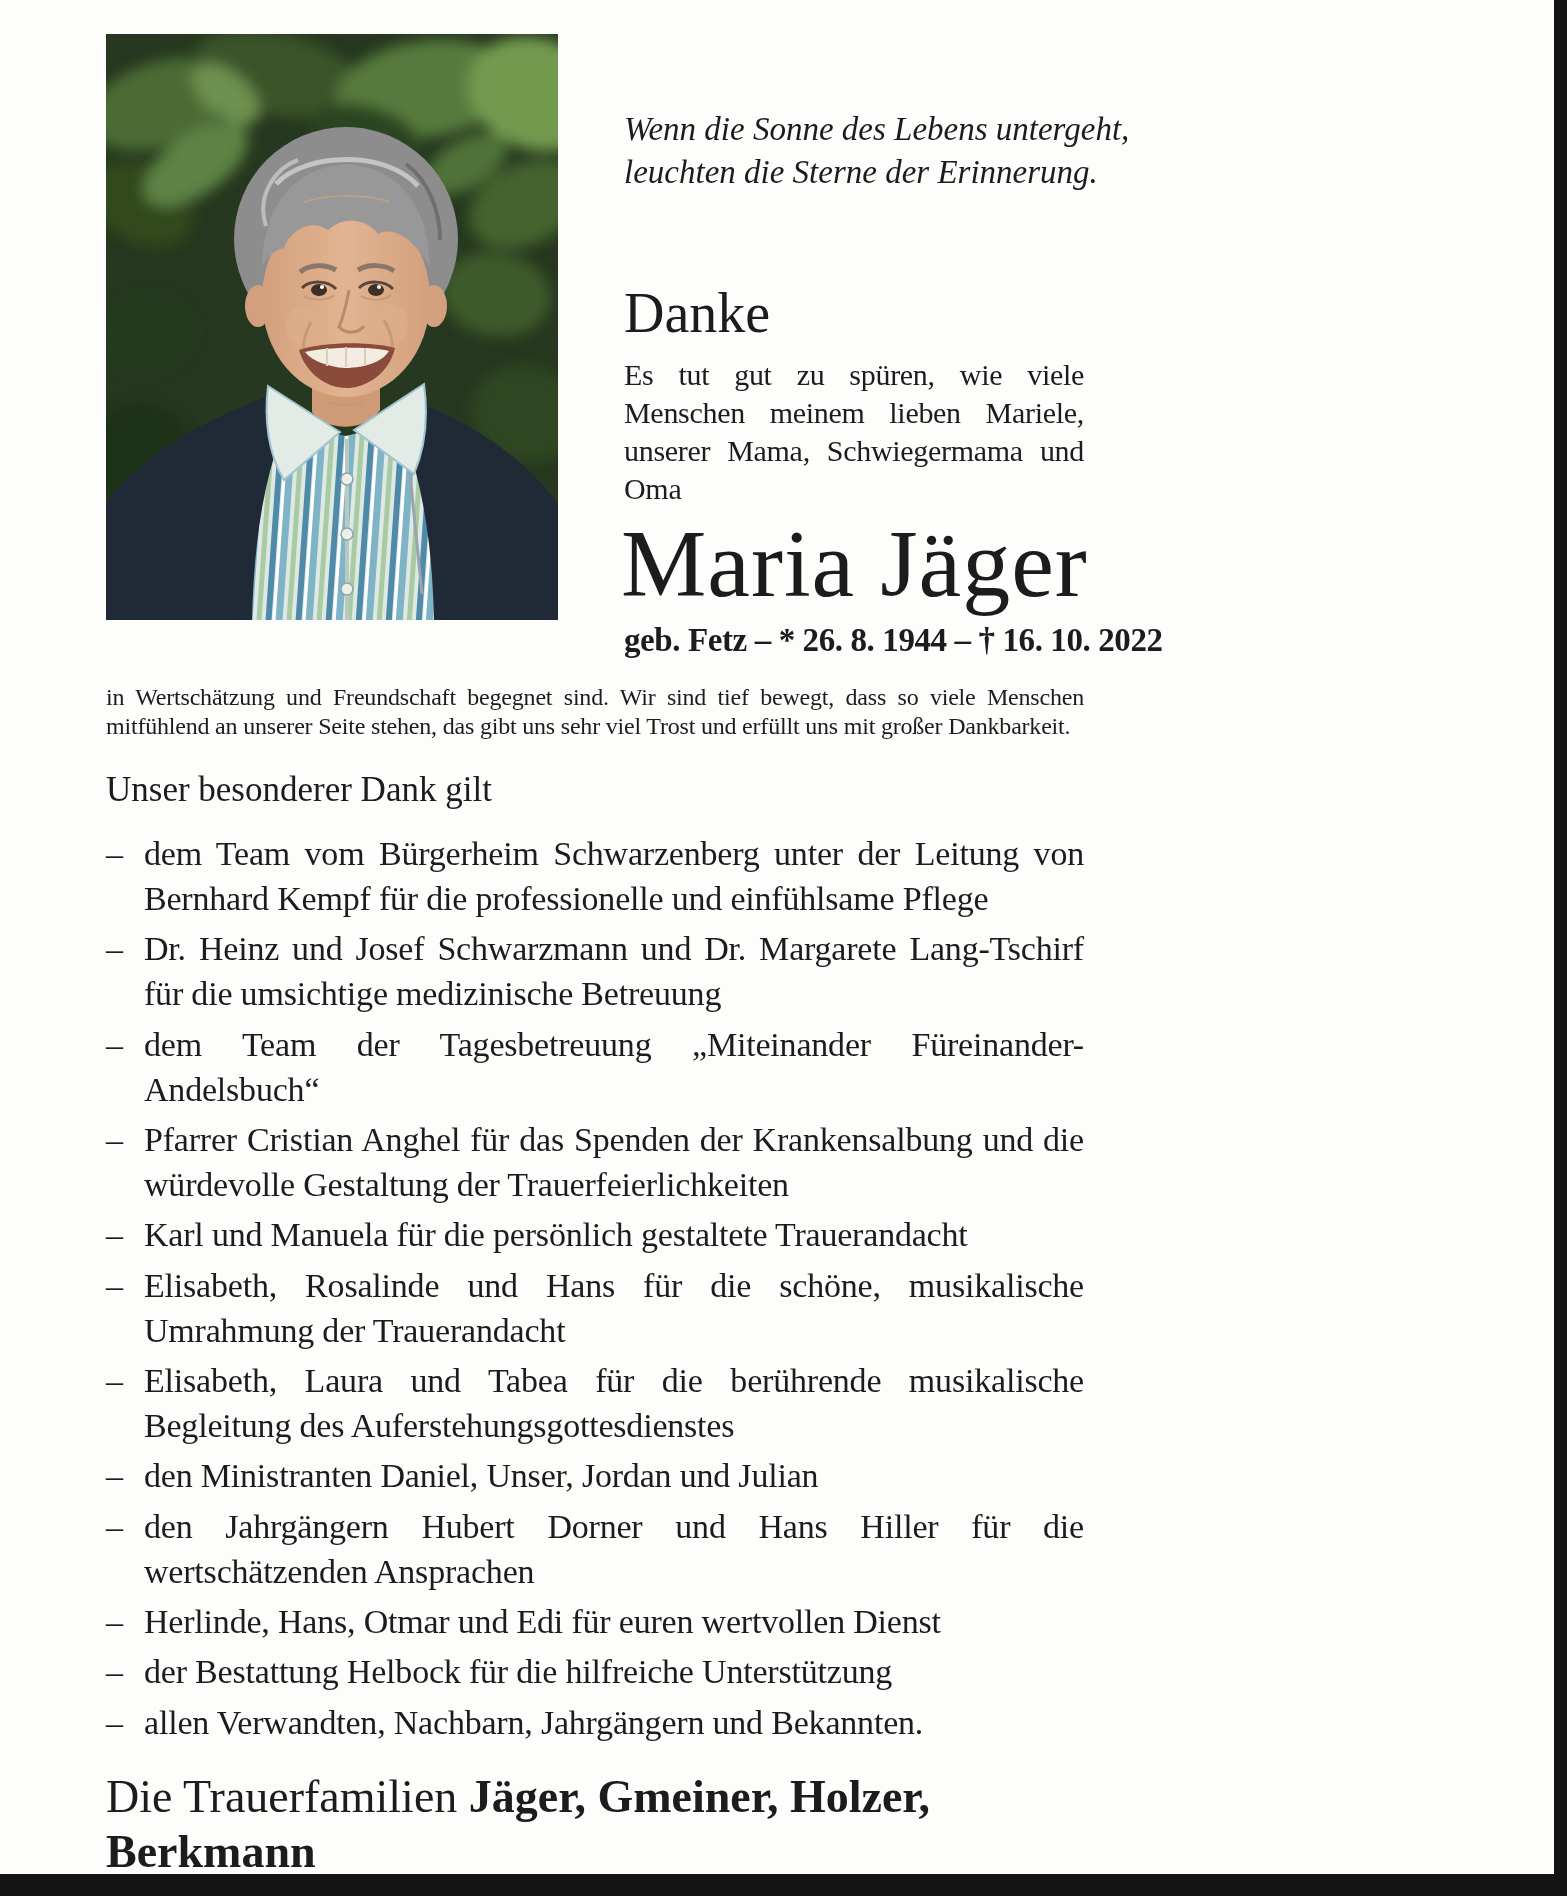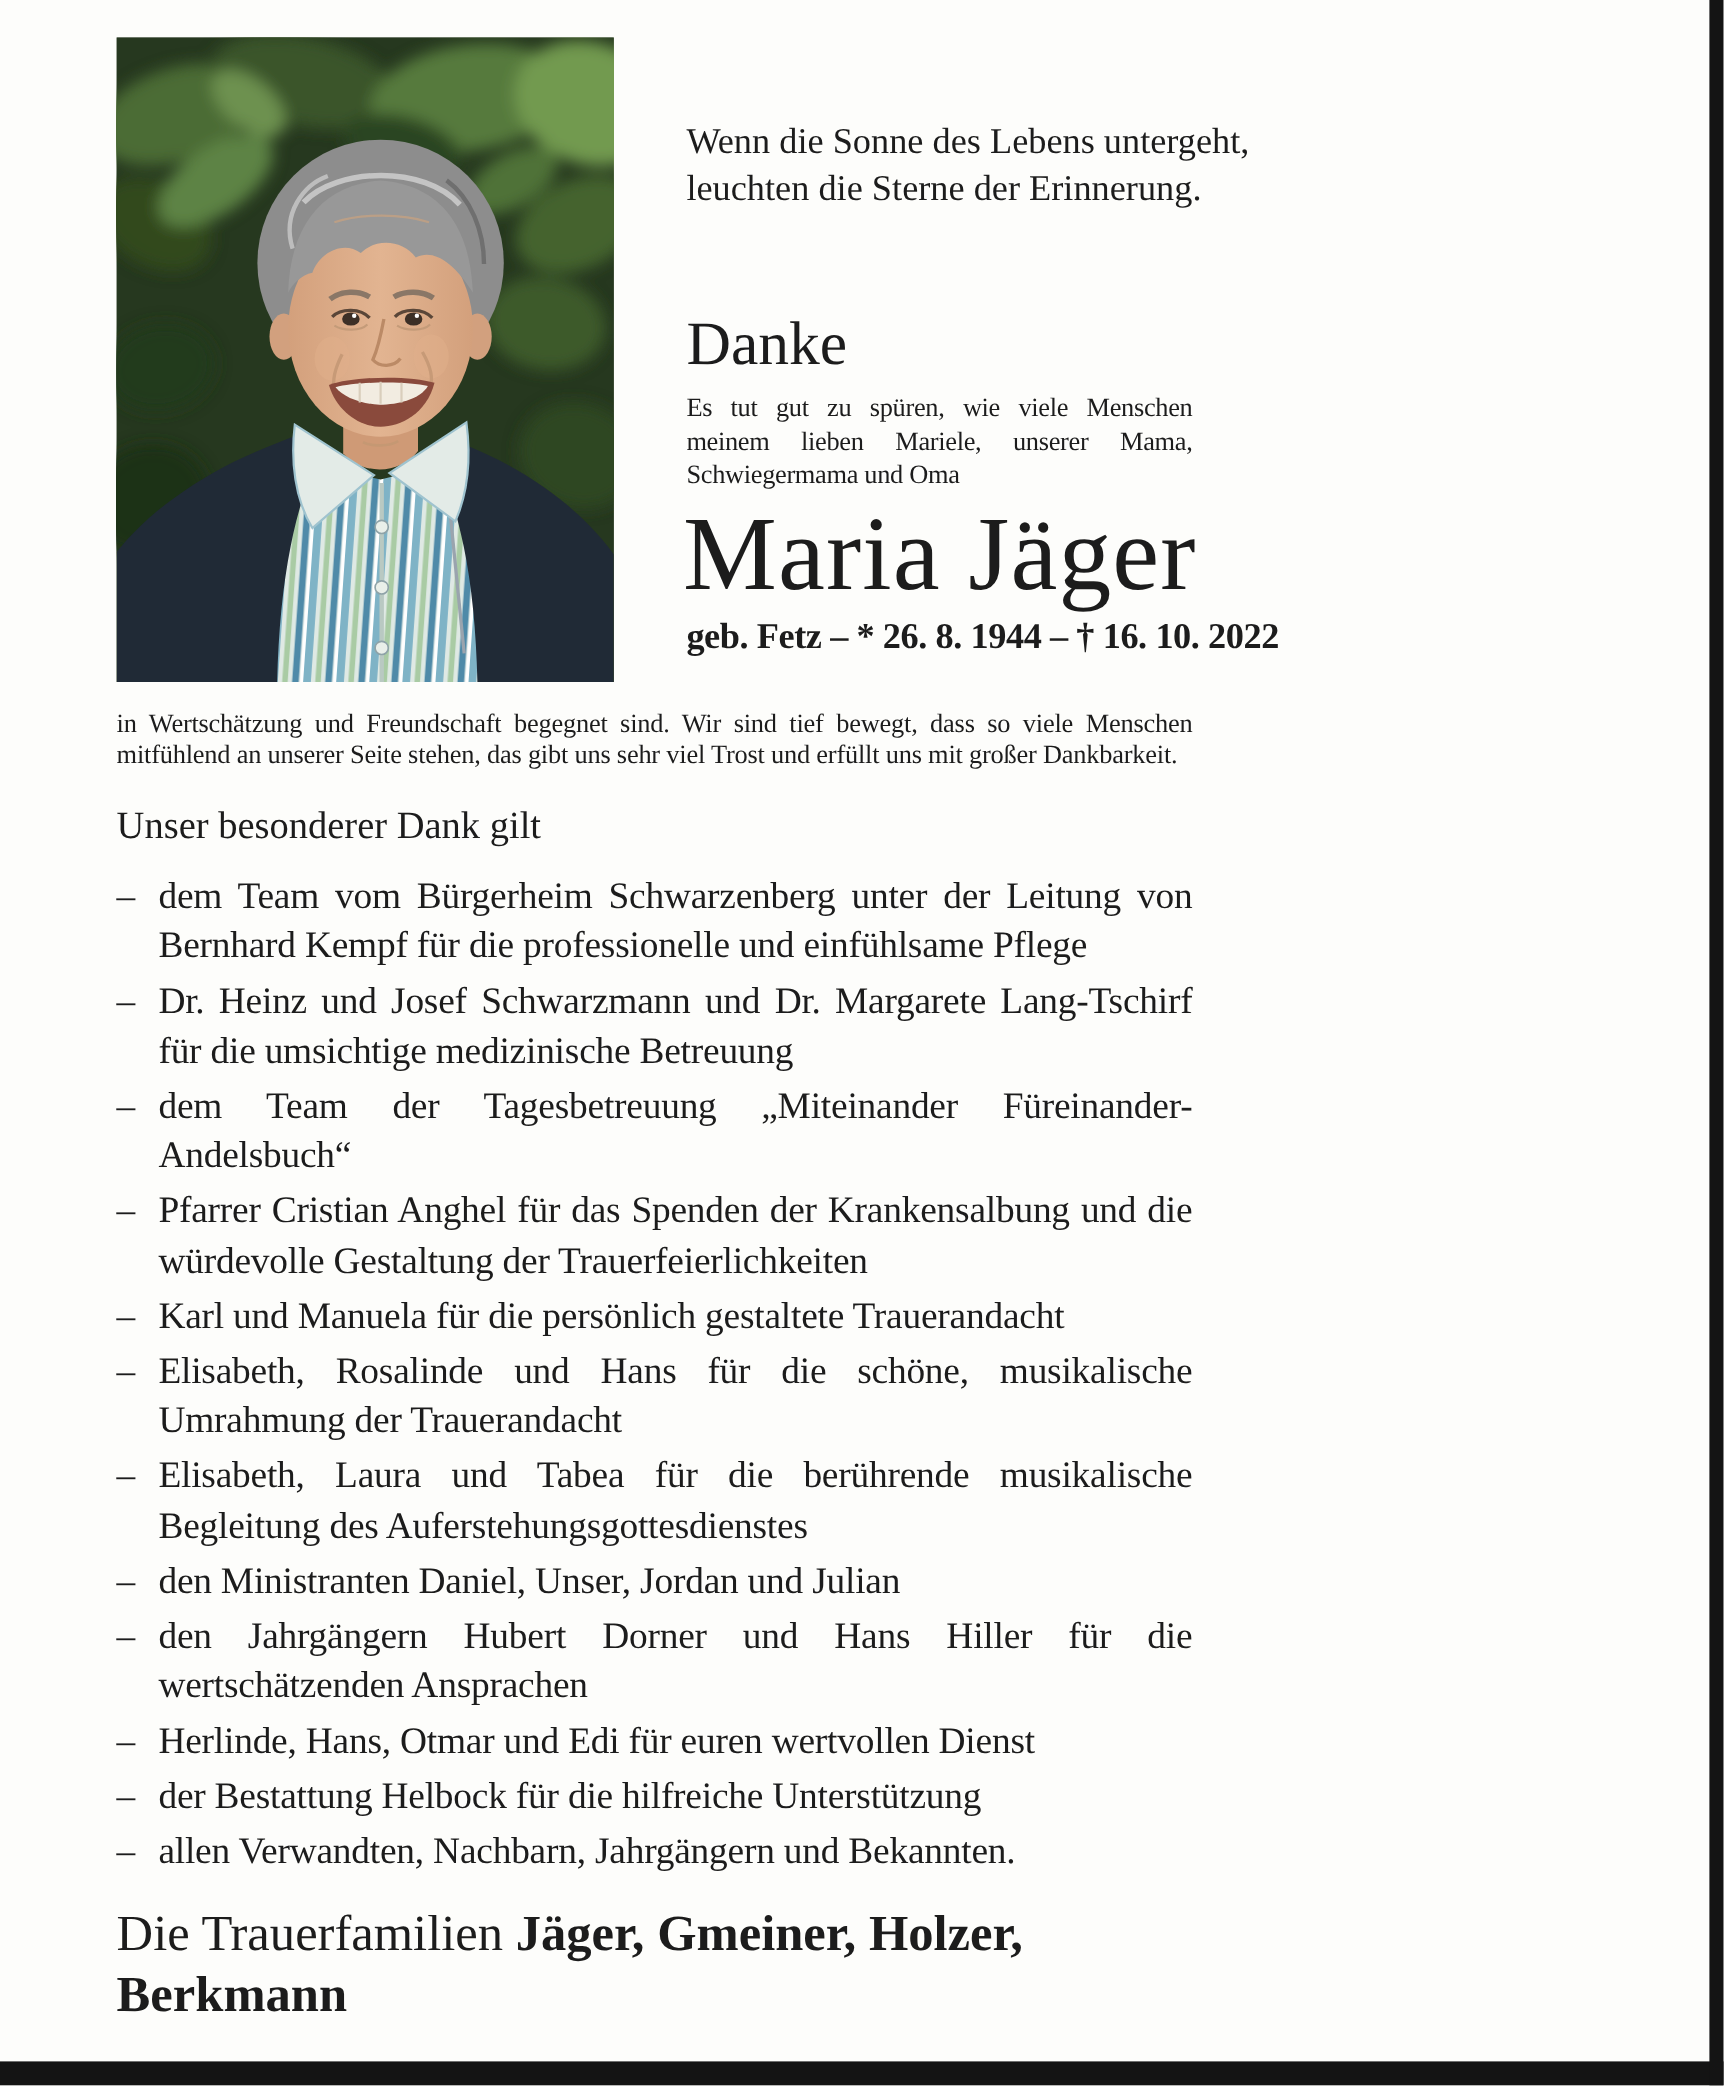--- a/index.html
+++ b/index.html
@@ -36,33 +36,34 @@
   .right-col {
     flex: 1;
     margin-left: 66px;
     min-width: 0;
   }
 
   .quote {
     margin: 74px 0 0;
     font-size: 33px;
     line-height: 1.3;
+    font-style: italic;
     white-space: nowrap;
   }
 
   .danke {
     margin: 89px 0 0;
     font-size: 56px;
     line-height: 1.1;
     font-weight: 400;
   }
 
   .intro {
     margin: 12px 0 0;
-    font-size: 24px;
+    font-size: 30px;
     line-height: 1.26;
     text-align: justify;
     letter-spacing: -0.3px;
     hyphens: auto;
   }
 
   .name {
     margin: 8px 0 0 -3px;
     font-size: 96px;
     line-height: 1.0;

